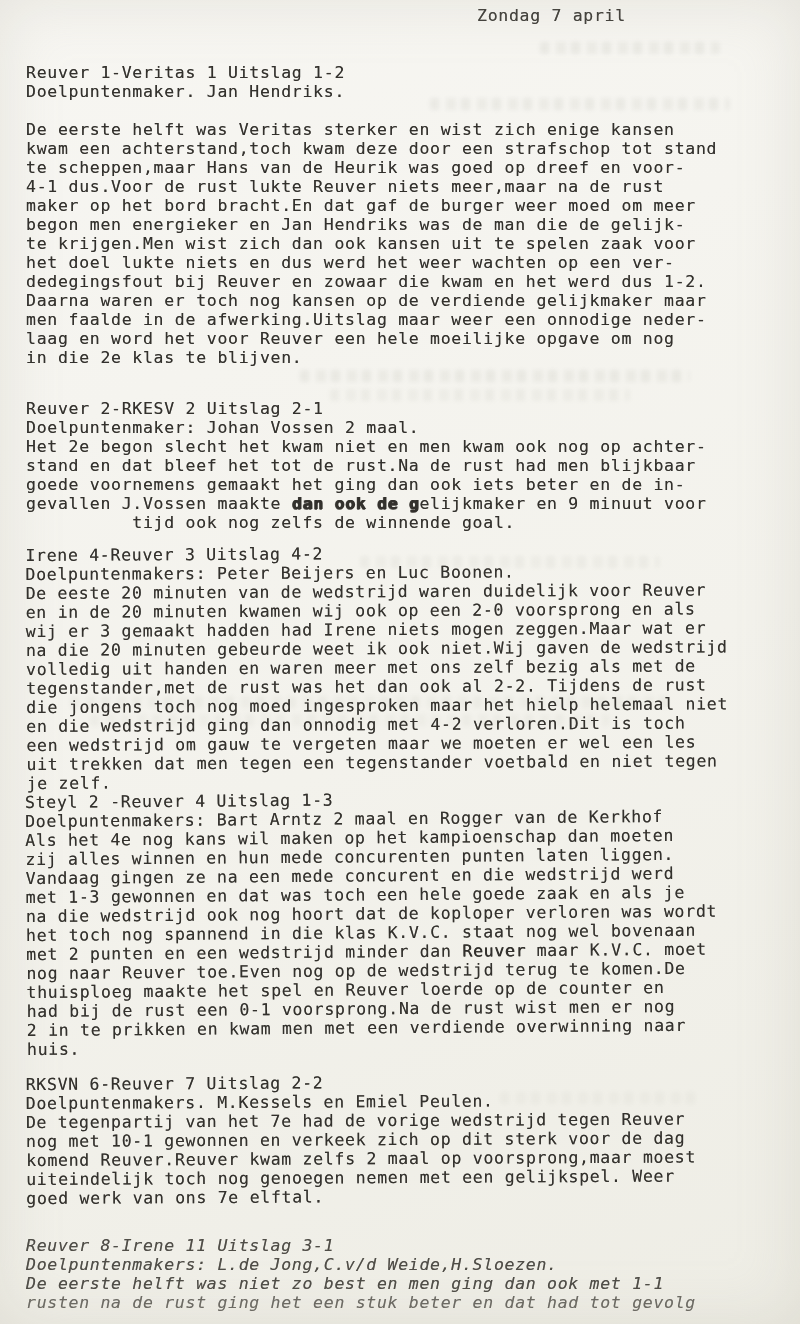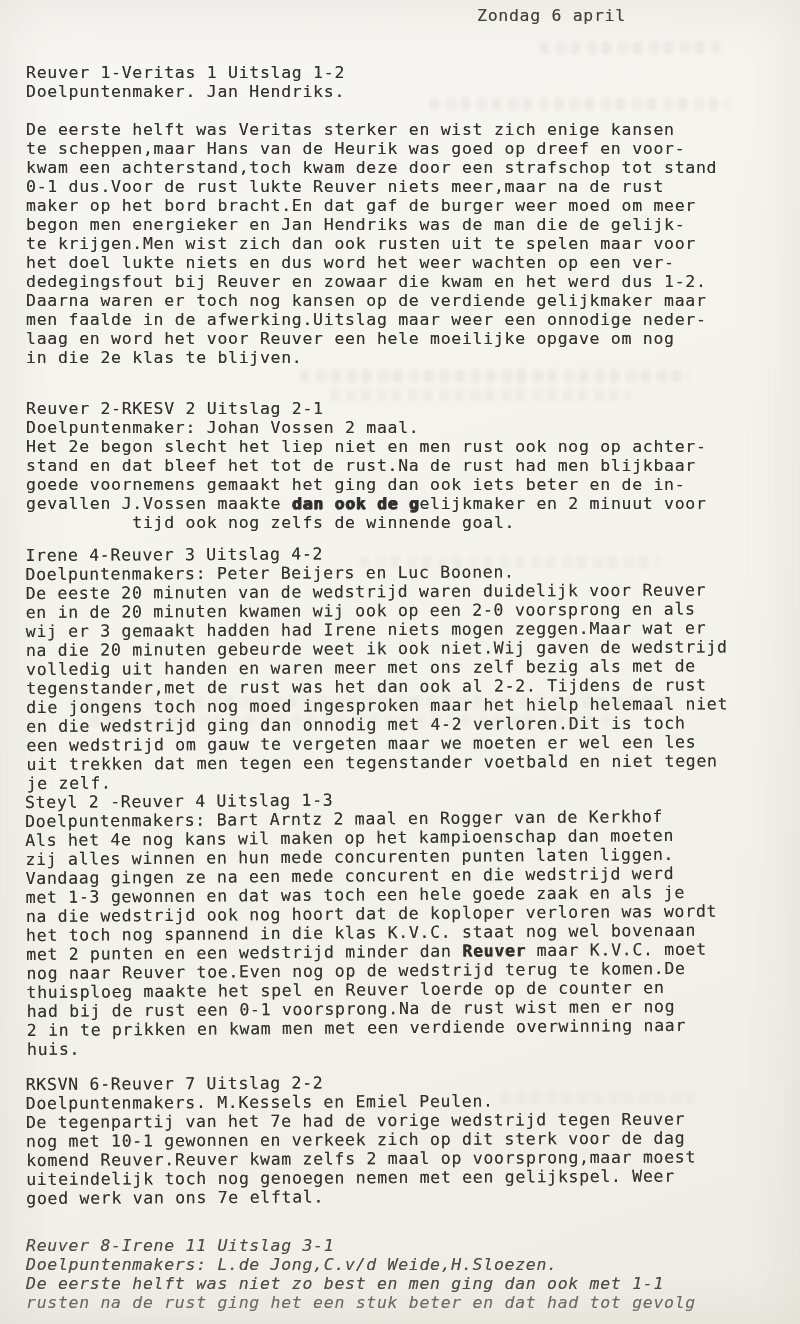--- a/index.html
+++ b/index.html
@@ -38,21 +38,21 @@
   .m-s4 { margin-top: 0; }
   .m-s5 { margin-top: 16px; }
   .m-s6 { margin-top: 28px; }
   .tilt-a { transform: rotate(-0.45deg); transform-origin: 0 50%; }
   .tilt-b { transform: rotate(-0.3deg); transform-origin: 0 50%; }
   .overstrike {
     font-weight: bold;
     text-shadow: .9px 0 0 #33312d, 0 .6px 0 rgba(45,43,38,.7), -.4px -.4px 0 rgba(45,43,38,.5);
   }
   .bold {
-    font-weight: bold;
+    font-weight: normal;
     text-shadow: .6px 0 0 #33312d;
   }
   .dim { color: rgba(72,70,64,.88); font-style: italic; }
   .faded {
     color: rgba(90,88,80,.55);
     filter: blur(.45px);
   }
   .smudge {
     position: absolute;
     height: 12px;
@@ -71,50 +71,50 @@
 
   <div class="smudge" style="top:42px;left:540px;width:180px;"></div>
   <div class="smudge" style="top:98px;left:430px;width:300px;"></div>
   <div class="smudge" style="top:370px;left:300px;width:390px;"></div>
   <div class="smudge" style="top:389px;left:330px;width:300px;opacity:.35;"></div>
   <div class="smudge" style="top:556px;left:360px;width:300px;opacity:.32;"></div>
   <div class="smudge" style="top:696px;left:70px;width:600px;opacity:.3;"></div>
   <div class="smudge" style="top:714px;left:90px;width:520px;opacity:.26;"></div>
   <div class="smudge" style="top:1092px;left:500px;width:200px;opacity:.24;"></div>
 
-  <div class="ln date">Zondag 6 april</div>
+  <div class="ln date">Zondag 7 april</div>
 
   <div class="content">
 
     <section>
       <div class="ln">Reuver 1-Veritas 1 Uitslag 1-2</div>
       <div class="ln">Doelpuntenmaker. Jan Hendriks.</div>
       <div class="gap"></div>
       <div class="ln">De eerste helft was Veritas sterker en wist zich enige kansen</div>
+      <div class="ln">kwam een achterstand,toch kwam deze door een strafschop tot stand</div>
       <div class="ln">te scheppen,maar Hans van de Heurik was goed op dreef en voor-</div>
-      <div class="ln">kwam een achterstand,toch kwam deze door een strafschop tot stand</div>
-      <div class="ln">0-1 dus.Voor de rust lukte Reuver niets meer,maar na de rust</div>
+      <div class="ln">4-1 dus.Voor de rust lukte Reuver niets meer,maar na de rust</div>
       <div class="ln">maker op het bord bracht.En dat gaf de burger weer moed om meer</div>
       <div class="ln">begon men energieker en Jan Hendriks was de man die de gelijk-</div>
-      <div class="ln">te krijgen.Men wist zich dan ook rusten uit te spelen maar voor</div>
-      <div class="ln">het doel lukte niets en dus word het weer wachten op een ver-</div>
+      <div class="ln">te krijgen.Men wist zich dan ook kansen uit te spelen zaak voor</div>
+      <div class="ln">het doel lukte niets en dus werd het weer wachten op een ver-</div>
       <div class="ln">dedegingsfout bij Reuver en zowaar die kwam en het werd dus 1-2.</div>
       <div class="ln">Daarna waren er toch nog kansen op de verdiende gelijkmaker maar</div>
       <div class="ln">men faalde in de afwerking.Uitslag maar weer een onnodige neder-</div>
       <div class="ln">laag en word het voor Reuver een hele moeilijke opgave om nog</div>
       <div class="ln">in die 2e klas te blijven.</div>
     </section>
 
     <section class="m-s2">
       <div class="ln">Reuver 2-RKESV 2 Uitslag 2-1</div>
       <div class="ln">Doelpuntenmaker: Johan Vossen 2 maal.</div>
-      <div class="ln">Het 2e begon slecht het liep niet en men rust ook nog op achter-</div>
+      <div class="ln">Het 2e begon slecht het kwam niet en men kwam ook nog op achter-</div>
       <div class="ln">stand en dat bleef het tot de rust.Na de rust had men blijkbaar</div>
       <div class="ln">goede voornemens gemaakt het ging dan ook iets beter en de in-</div>
-      <div class="ln"><span>gevallen J.Vossen maakte </span><span class="overstrike">dan ook de g</span><span>elijkmaker en 2 minuut voor</span></div>
+      <div class="ln"><span>gevallen J.Vossen maakte </span><span class="overstrike">dan ook de g</span><span>elijkmaker en 9 minuut voor</span></div>
       <div class="ln">          tijd ook nog zelfs de winnende goal.</div>
     </section>
 
     <section class="m-s3 tilt-b">
       <div class="ln">Irene 4-Reuver 3 Uitslag 4-2</div>
       <div class="ln">Doelpuntenmakers: Peter Beijers en Luc Boonen.</div>
       <div class="ln">De eeste 20 minuten van de wedstrijd waren duidelijk voor Reuver</div>
       <div class="ln">en in de 20 minuten kwamen wij ook op een 2-0 voorsprong en als</div>
       <div class="ln">wij er 3 gemaakt hadden had Irene niets mogen zeggen.Maar wat er</div>
       <div class="ln">na die 20 minuten gebeurde weet ik ook niet.Wij gaven de wedstrijd</div>

